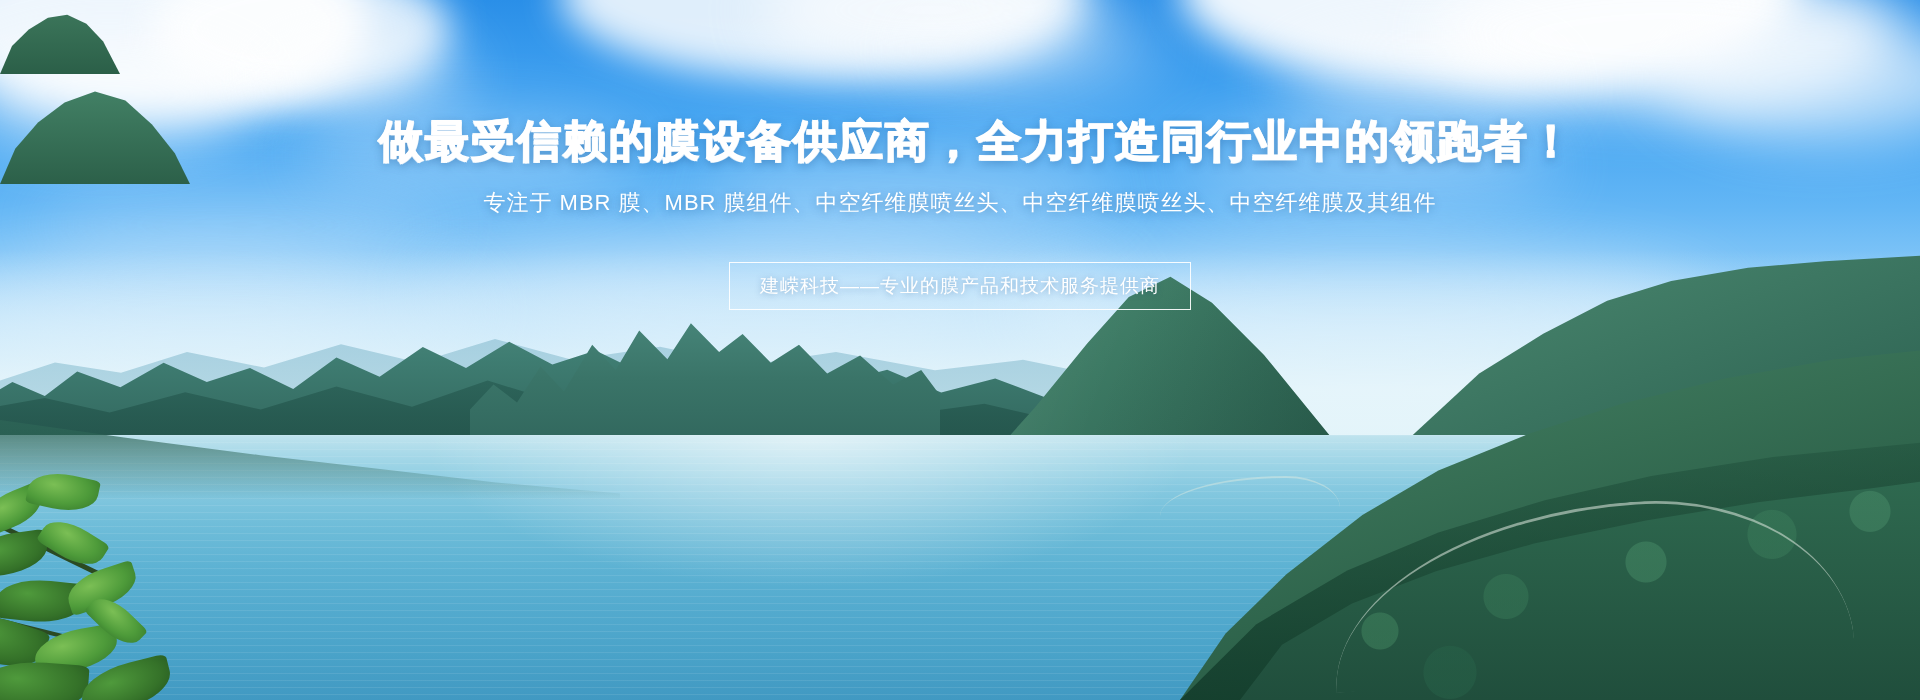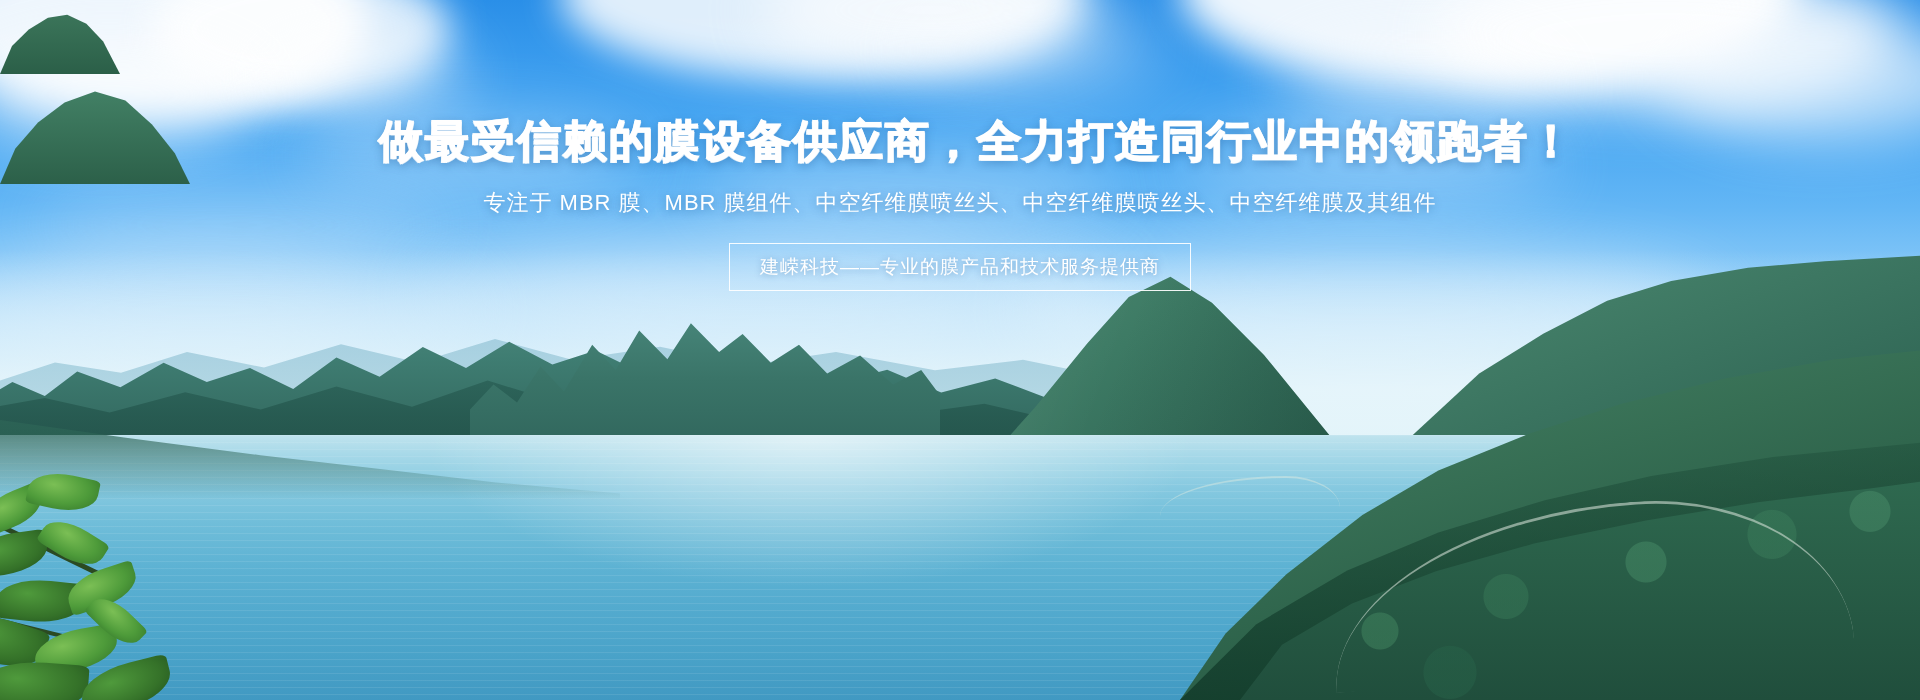--- a/index.html
+++ b/index.html
@@ -262,20 +262,21 @@
     display:flex; justify-content:center;
   }
   .tagline {
     border:1px solid rgba(255,255,255,.92);
     padding:10px 30px;
     font-size:19px;
     color:#ffffff;
     letter-spacing:1px;
     white-space:nowrap;
     text-shadow:0 1px 6px rgba(20,70,130,.35);
+    margin-top:19px;
   }
 </style>
 </head>
 <body>
 
 <div class="banner">
 
   <div class="sky"></div>
 
   <div class="cloud c1"></div>

